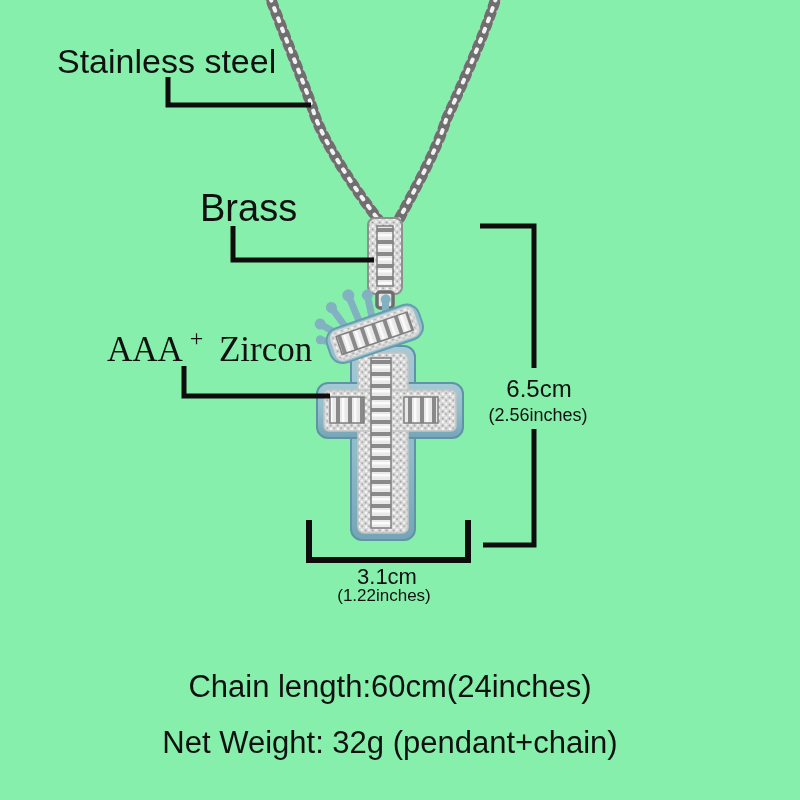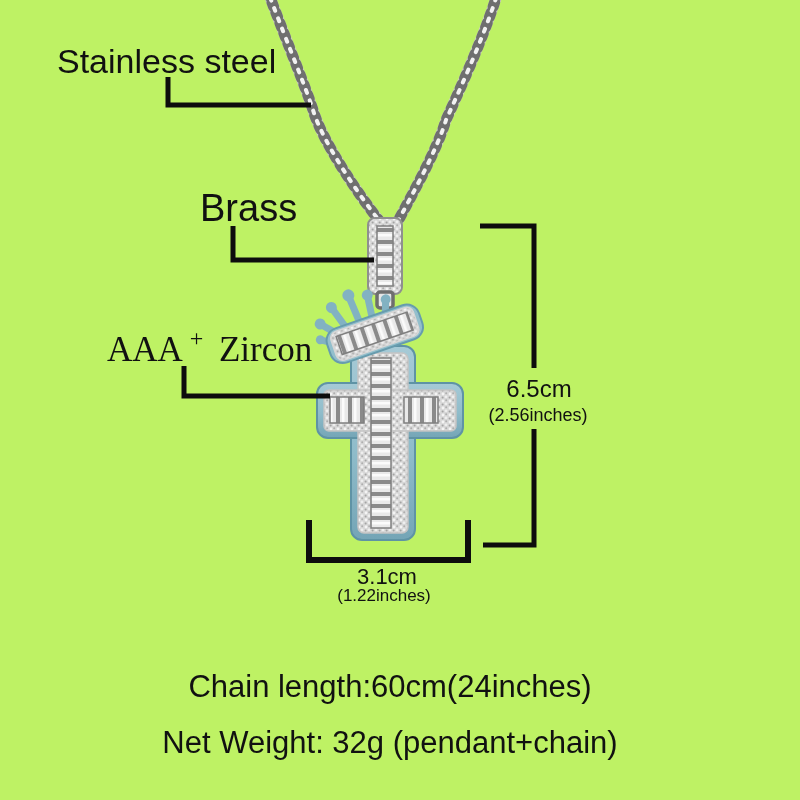--- a/index.html
+++ b/index.html
@@ -1,19 +1,19 @@
 <!DOCTYPE html>
 <html><head>
 <meta charset="utf-8">
 <style>
   html,body{margin:0;padding:0;background:#ffffff;}
   .stage{
     position:relative;
     width:800px;height:800px;
-    background:#bef264;
+    background:#86efac;
     overflow:hidden;
     font-family:"Liberation Sans", sans-serif;
   }
   svg text{fill:#111111;}
   .t-sans{font-family:"Liberation Sans", sans-serif;}
   .t-serif{font-family:"Liberation Serif", serif;}
 </style>
 </head>
 <body>
 

